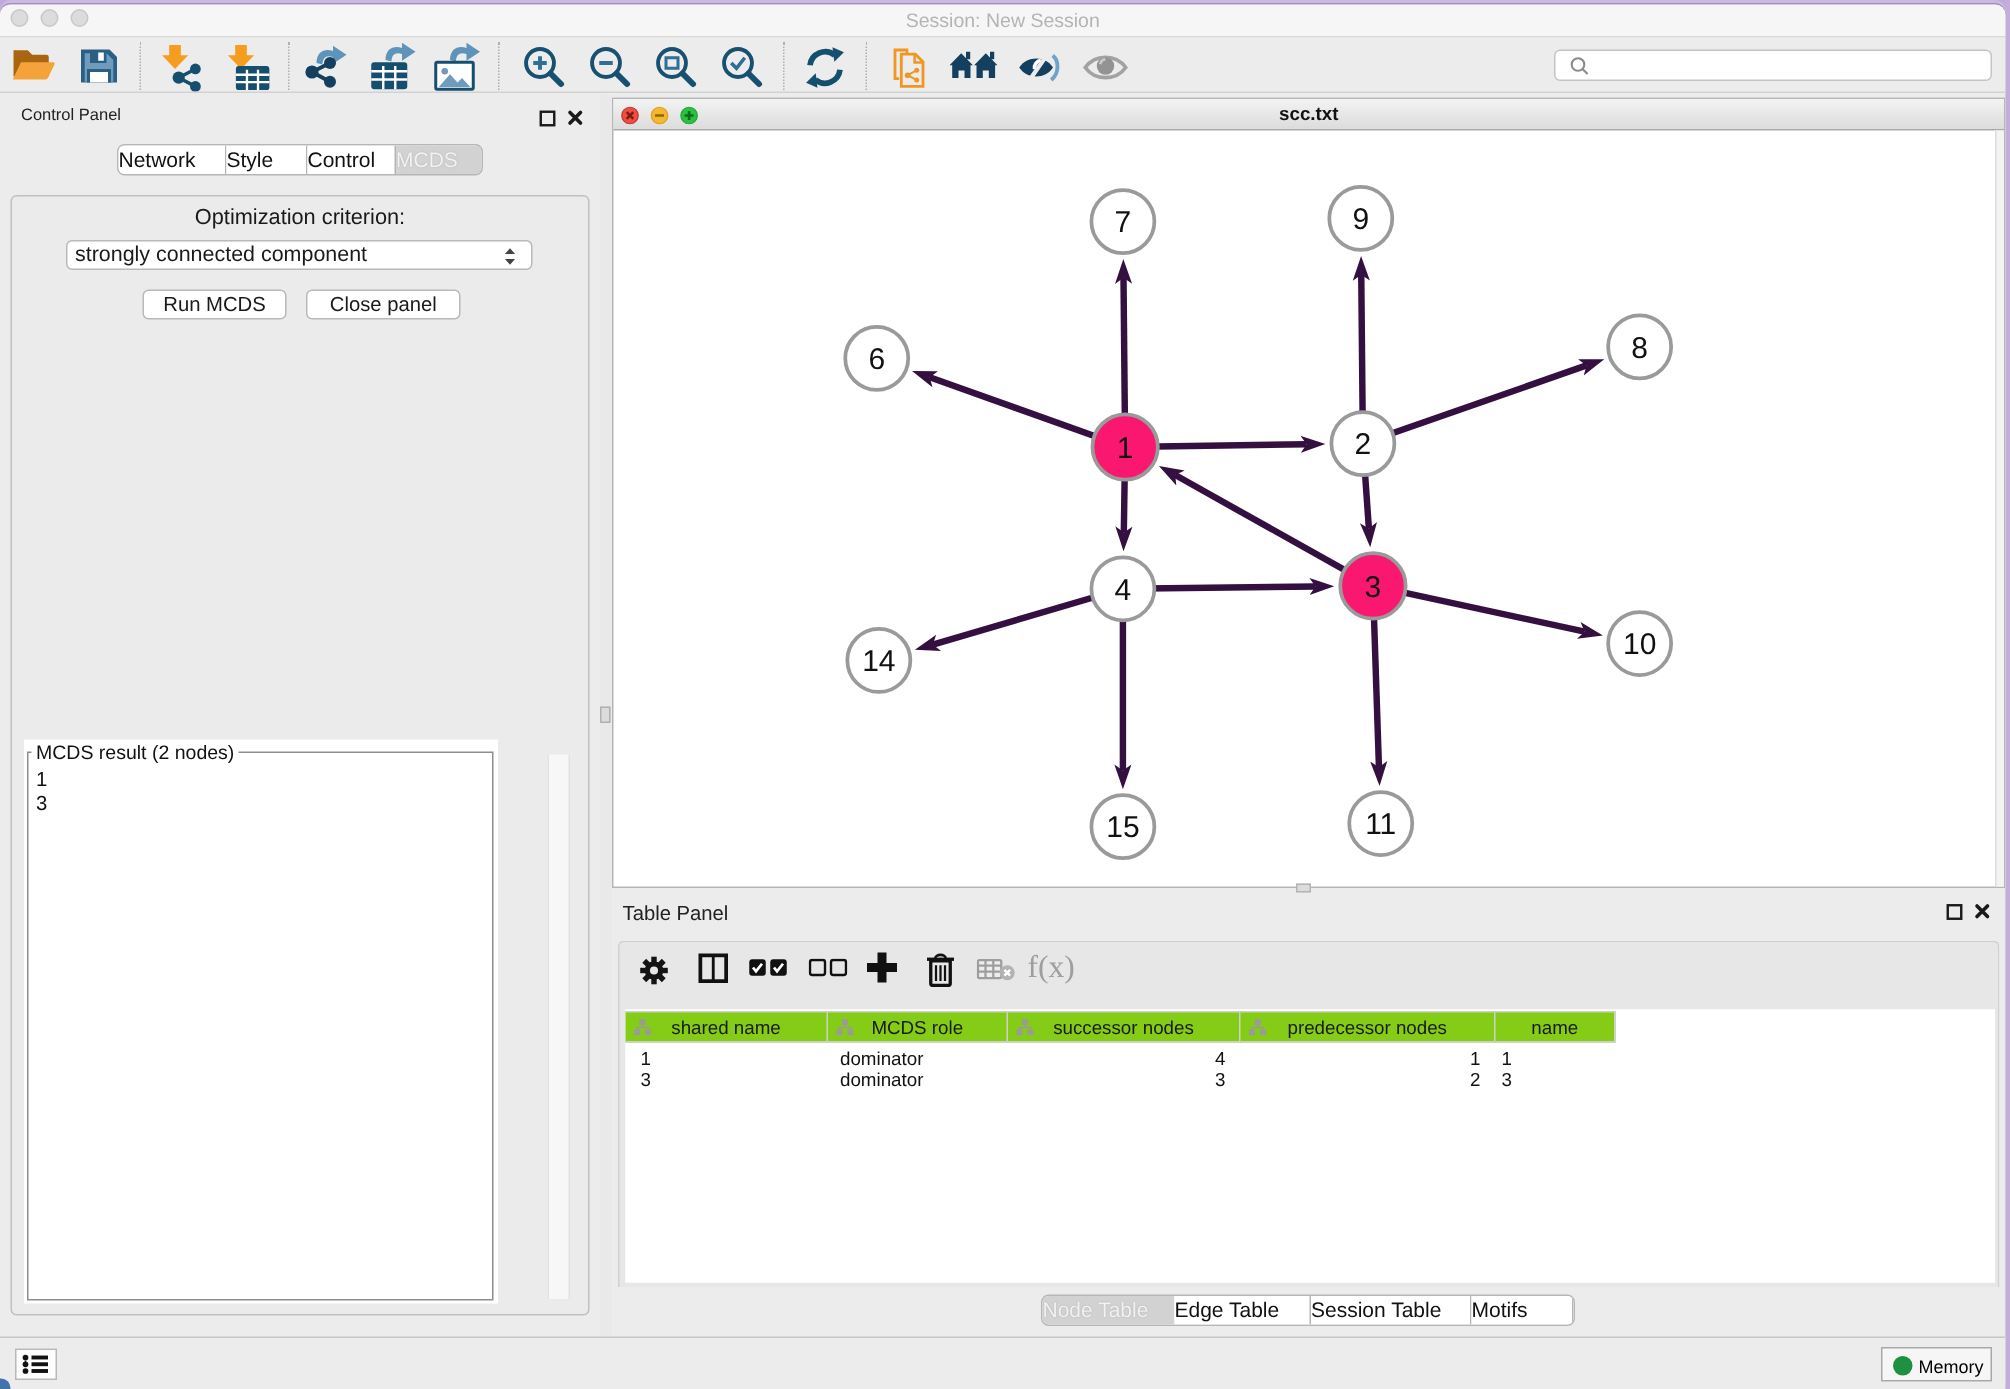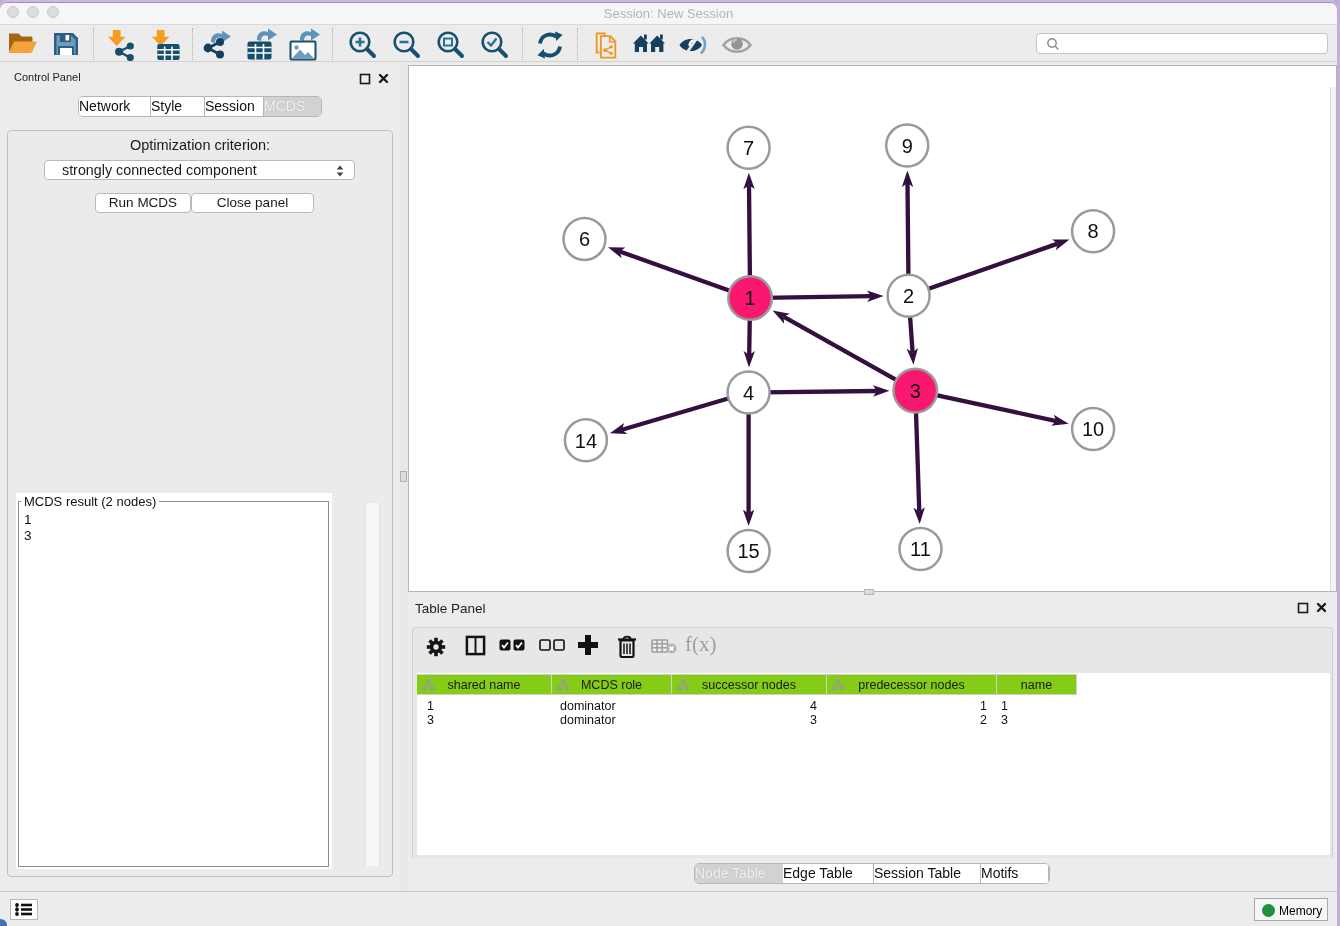--- a/index.html
+++ b/index.html
@@ -15,21 +15,21 @@
 .toolbar { position:absolute; left:0; top:22px; width:100%; height:37px; background:#ececec; border-bottom:1px solid #d2d2d2; }
 .tsep { position:absolute; top:3px; height:32px; width:0; border-left:1px dotted #b0b0b0; }
 .searchbox { position:absolute; left:1036px; top:8px; width:292px; height:21px; background:#fff; border:1px solid #c4c4c4; border-radius:4px; }
 
 .cp-title { position:absolute; left:14px; top:68px; font-size:11px; color:#222; }
 .tabstrip { position:absolute; left:78px; top:93px; width:244px; height:21px; border:1px solid #b6b6b6; border-radius:5px; background:#fff; overflow:hidden; display:flex; }
 .tab { flex:none; height:100%; font-size:14px; color:#111; line-height:19px; border-right:1px solid #b6b6b6; background:#fff; }
 .tab.sel { background:#d2d2d2; color:#f2f2f2; text-shadow:0 0 1px #a8a8a8; border-right:none; }
 .cp-content { position:absolute; left:7px; top:127px; width:386px; height:747px; background:#ebebeb; border:1px solid #c0c0c0; border-radius:4px; }
 .optlabel { position:absolute; left:0; top:6px; width:100%; text-align:center; font-size:14.5px; color:#1a1a1a; }
-.dropdown { position:absolute; left:36px; top:29px; width:311px; height:20px; background:#fff; border:1px solid #b9b9b9; border-radius:4px; font-size:14.3px; color:#1a1a1a; line-height:18px; padding-left:17px; }
+.dropdown { position:absolute; left:36px; top:29px; width:311px; height:20px; background:#fff; border:1px solid #b9b9b9; border-radius:4px; font-size:14.3px; color:#1a1a1a; line-height:18px; padding-left:5px; }
 .btn { position:absolute; height:20px; background:#fff; border:1px solid #b9b9b9; border-radius:4px; font-size:13.5px; color:#1a1a1a; text-align:center; line-height:18px; }
 .fieldset { position:absolute; left:8px; top:362px; width:316px; height:376px; background:#fff; }
 .fieldborder { position:absolute; left:2px; top:8px; right:3px; bottom:2px; border:1px solid #8e8e8e; }
 .fieldlabel { position:absolute; left:5px; top:1px; background:#fff; font-size:13px; color:#111; padding:0 3px; }
 .scrollstrip { position:absolute; left:349px; top:10px; width:15px; height:363px; background:#f7f7f7; border-left:1px solid #e2e2e2; border-right:1px solid #e2e2e2; }
 
 .vdivider { position:absolute; left:400px; top:60px; width:8px; height:828px; background:#e9e9e9; }
 
 .netframe { position:absolute; left:408px; top:62px; width:929px; height:527px; border:1px solid #b5b5b5; background:#fff; }
 .netheader { position:absolute; left:0; top:0; width:100%; height:21px; background:linear-gradient(#f3f3f3,#dcdcdc); border-bottom:1px solid #aaa; }
@@ -207,45 +207,56 @@
   </div>
 
   <div class="cp-title">Control Panel</div>
   <svg class="abs" style="left:359px;top:70px" width="32" height="12" viewBox="0 0 32 12">
     <rect x="1.5" y="1.5" width="9" height="9" fill="none" stroke="#1a1a1a" stroke-width="1.6"></rect>
     <path d="M21 2 L28 9 M28 2 L21 9" stroke="#1a1a1a" stroke-width="2.4" stroke-linecap="round"></path>
   </svg>
   <div class="tabstrip">
     <div class="tab" style="width:72px">Network</div>
     <div class="tab" style="width:54px">Style</div>
-    <div class="tab" style="width:59px">Session</div>
+    <div class="tab" style="width:59px">Control</div>
     <div class="tab sel" style="width:58px">MCDS</div>
   </div>
   <div class="cp-content">
     <div class="optlabel">Optimization criterion:</div>
     <div class="dropdown">strongly connected component
       <svg width="12" height="14" style="position:absolute;right:8px;top:2.5px" viewBox="0 0 12 14">
           <path d="M6 1.5 L9.4 5.4 H2.6 Z" fill="#444"></path>
           <path d="M6 12.5 L9.4 8.6 H2.6 Z" fill="#444"></path>
         </svg>
     </div>
     <div class="btn" style="left:87px;top:62px;width:96px">Run MCDS</div>
-    <div class="btn" style="left:183px;top:62px;width:123px">Close panel</div>
+    <div class="btn" style="left:196px;top:62px;width:103px">Close panel</div>
     <div class="fieldset">
       <div class="fieldborder"></div>
       <div class="fieldlabel">MCDS result (2 nodes)</div>
       <div style="position:absolute;left:8px;top:19px;font-size:13.5px;color:#111;line-height:16px">1<br>3</div>
       <div class="scrollstrip"></div>
     </div>
   </div>
 
   <div class="vdivider"></div>
   <div class="abs" style="left:400px;top:468px;width:7px;height:11px;background:#dcdcdc;border:1px solid #b0b0b0"></div>
 
   <div class="netframe">
+    <div class="netheader">
+      <svg width="62" height="14" style="position:absolute;left:5px;top:4px" viewBox="0 0 62 14">
+        <circle cx="6" cy="7" r="5.5" fill="#ee4e41" stroke="#c0392b" stroke-width="0.8"></circle>
+        <path d="M3.8 4.8 L8.2 9.2 M8.2 4.8 L3.8 9.2" stroke="#7e1a10" stroke-width="1.7"></path>
+        <circle cx="25.7" cy="7" r="5.5" fill="#f5b72f" stroke="#d9a021" stroke-width="0.8"></circle>
+        <line x1="22.7" y1="7" x2="28.7" y2="7" stroke="#8a6a00" stroke-width="1.8"></line>
+        <circle cx="45.4" cy="7" r="5.5" fill="#2dbf41" stroke="#1fa834" stroke-width="0.8"></circle>
+        <path d="M45.4 4 V10 M42.4 7 H48.4" stroke="#0c6e1d" stroke-width="1.8"></path>
+      </svg>
+      <div class="nettitle">scc.txt</div>
+    </div>
     <svg id="graph" width="927" height="505" style="position:absolute;left:0;top:21px" viewBox="0 0 927 505">
       <defs>
         <marker id="arr" viewBox="0 0 17 12" refX="4" refY="6" markerWidth="17" markerHeight="12" orient="auto" markerUnits="userSpaceOnUse">
           <path d="M0,0.3 L16.5,6 L0,11.7 L4,6 Z" fill="#331040"></path>
         </marker>
       </defs>
       <g stroke="#331040" stroke-width="4.3" marker-end="url(#arr)">
         <line x1="341.1" y1="211.0" x2="340.0" y2="98.2"></line>
         <line x1="341.1" y1="211.0" x2="210.8" y2="164.5"></line>
         <line x1="341.1" y1="211.0" x2="462.1" y2="209.2"></line>

